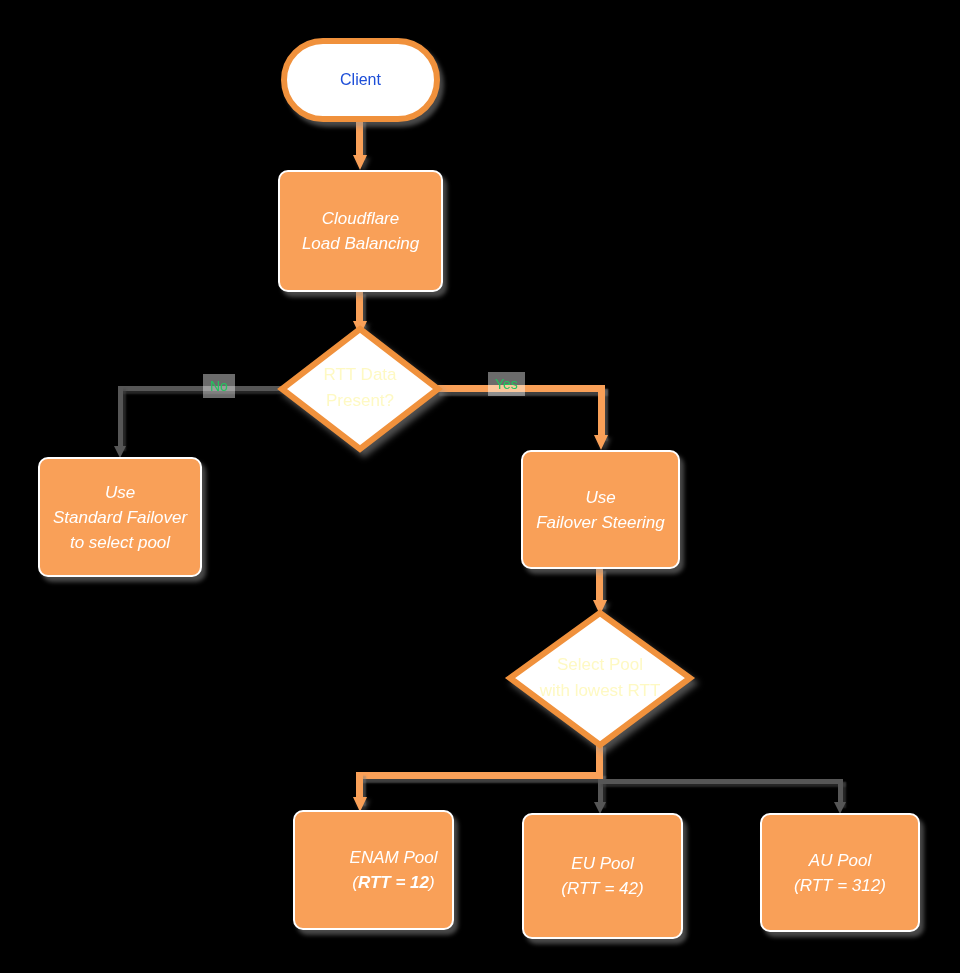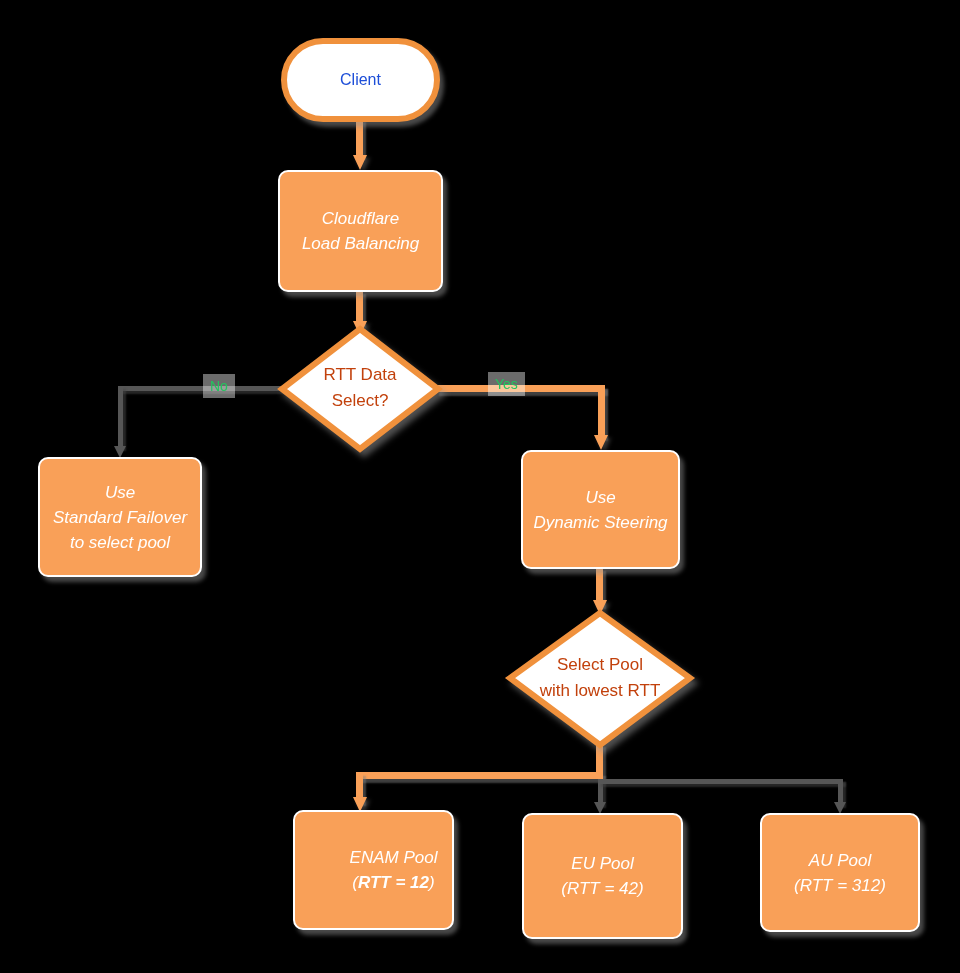--- a/index.html
+++ b/index.html
@@ -29,21 +29,21 @@
   
   .terminator{
     position:absolute;z-index:2;background:#fff;border:6px solid #F0913C;border-radius:44px;
     box-shadow:4px 5px 4px rgba(145,145,145,.5);
     display:flex;justify-content:center;align-items:center;
     color:#1d4ed8;font-size:16px;
   }
   
   .diamond{position:absolute;z-index:2;filter:drop-shadow(4px 5px 3px rgba(145,145,145,.55));}
   .diamond-text{
-    position:absolute;z-index:3;color:#c2410c;font-size:17px;line-height:26px;text-align:center;
+    position:absolute;z-index:3;color:#fef9c3;font-size:17px;line-height:26px;text-align:center;
   }
   .diamond-text .tline{display:block;}
   
   .edge-label{
     position:absolute;z-index:3;background:rgba(255,255,255,.42);color:#22c55e;
     font-size:14px;line-height:18px;padding:3px 7px;
   }
   b{font-weight:bold;}
 </style>
 </head>
@@ -64,42 +64,42 @@
   </div>
 
   <div class="line orange" style="left:356px;top:290px;width:7px;height:34px;"></div>
   <div class="arrow orange" style="left:353px;top:321px;"></div>
 
   <svg class="diamond" style="left:274px;top:321px;" width="172" height="136" viewBox="0 0 172 136">
     <polygon points="86,8 164,68 86,128 8,68" fill="#ffffff" stroke="#F0913C" stroke-width="6"></polygon>
   </svg>
   <div class="diamond-text" style="left:290px;top:362px;width:140px;">
     <span class="tline">RTT Data</span>
-    <span class="tline">Select?</span>
+    <span class="tline">Present?</span>
   </div>
 
   <div class="line gray" style="left:118px;top:386px;width:168px;height:5px;"></div>
   <div class="line gray" style="left:118px;top:386px;width:5px;height:62px;"></div>
   <div class="arrow gray" style="left:114px;top:446px;"></div>
   <div class="edge-label" style="left:203px;top:374px;">No</div>
 
   <div class="line orange" style="left:436px;top:385px;width:169px;height:7px;"></div>
   <div class="line orange" style="left:598px;top:385px;width:7px;height:52px;"></div>
   <div class="arrow orange" style="left:594px;top:435px;"></div>
   <div class="edge-label" style="left:488px;top:372px;">Yes</div>
 
   <div class="box" style="left:38px;top:457px;width:164px;height:120px;">
     <span class="tline">Use</span>
     <span class="tline">Standard Failover</span>
     <span class="tline">to select pool</span>
   </div>
 
   <div class="box" style="left:521px;top:450px;width:159px;height:119px;">
     <span class="tline">Use</span>
-    <span class="tline">Dynamic Steering</span>
+    <span class="tline">Failover Steering</span>
   </div>
 
   <div class="line orange" style="left:596px;top:567px;width:7px;height:38px;"></div>
   <div class="arrow orange" style="left:593px;top:600px;"></div>
 
   <svg class="diamond" style="left:502px;top:605px;" width="196" height="148" viewBox="0 0 196 148">
     <polygon points="98,8 188,73 98,140 8,73" fill="#ffffff" stroke="#F0913C" stroke-width="6"></polygon>
   </svg>
   <div class="diamond-text" style="left:520px;top:652px;width:160px;">
     <span class="tline">Select Pool</span>

